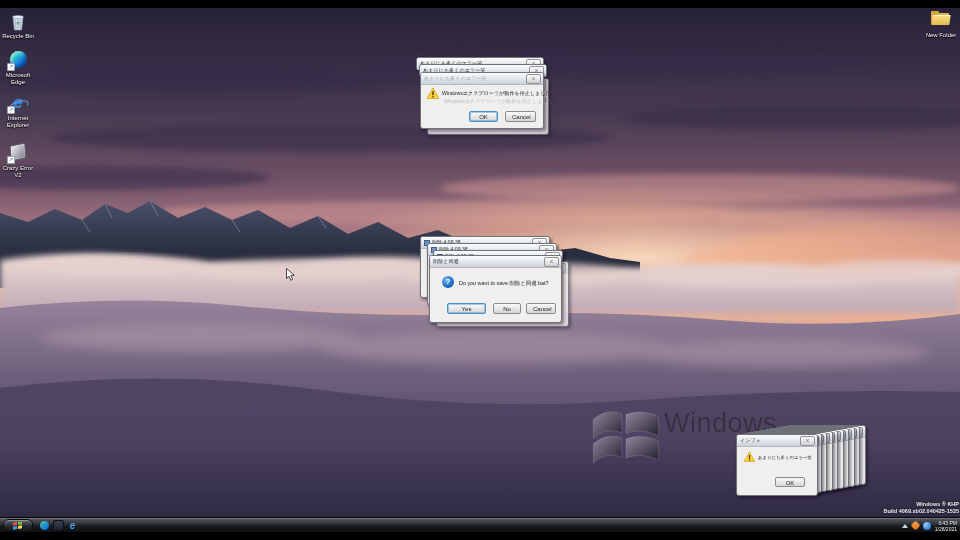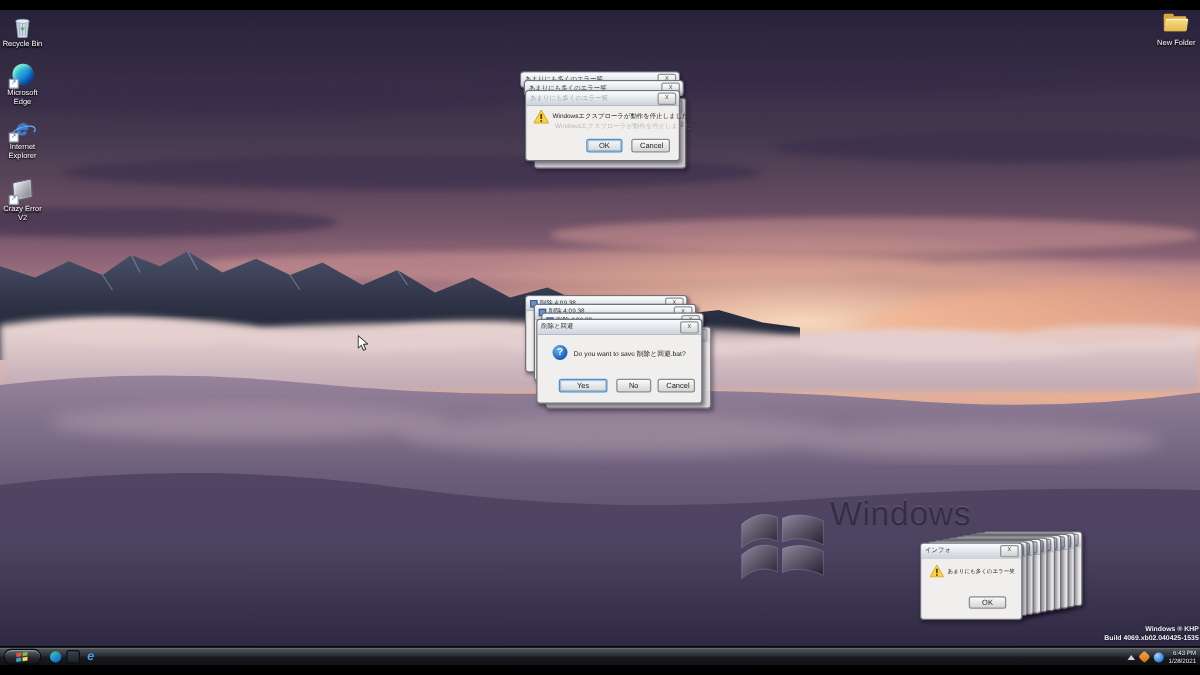--- a/index.html
+++ b/index.html
@@ -239,21 +239,21 @@
           <stop offset="1" stop-color="#1f1c29" stop-opacity=".85"></stop>
         </linearGradient>
       </defs>
       <g fill="url(#fl)" stroke="rgba(210,205,220,.35)" stroke-width=".8">
         <path d="M2,22 C16,10 30,8 44,14 L44,42 C30,36 16,38 2,50 Z"></path>
         <path d="M50,15 C64,9 80,10 98,18 L98,46 C80,38 64,37 50,43 Z"></path>
         <path d="M2,58 C16,46 30,44 44,50 L44,78 C30,72 16,74 2,86 Z"></path>
         <path d="M50,51 C64,45 80,46 98,54 L98,82 C80,74 64,73 50,79 Z"></path>
       </g>
     </svg>
-    <div class="wm-text" style="left:664px;top:388px">Windows</div>
+    <div class="wm-text" style="left:664px;top:400px">Windows</div>
 
     <div class="window" style="left:416px;top:49px;width:126px;height:11px">
       <div class="tbar">
         <span class="ttext">あまりにも多くのエラー笑</span>
         <span class="closebox">x</span>
       </div>
     </div>
     <div class="window" style="left:419px;top:56px;width:126px;height:11px">
       <div class="tbar">
         <span class="ttext">あまりにも多くのエラー笑</span>

